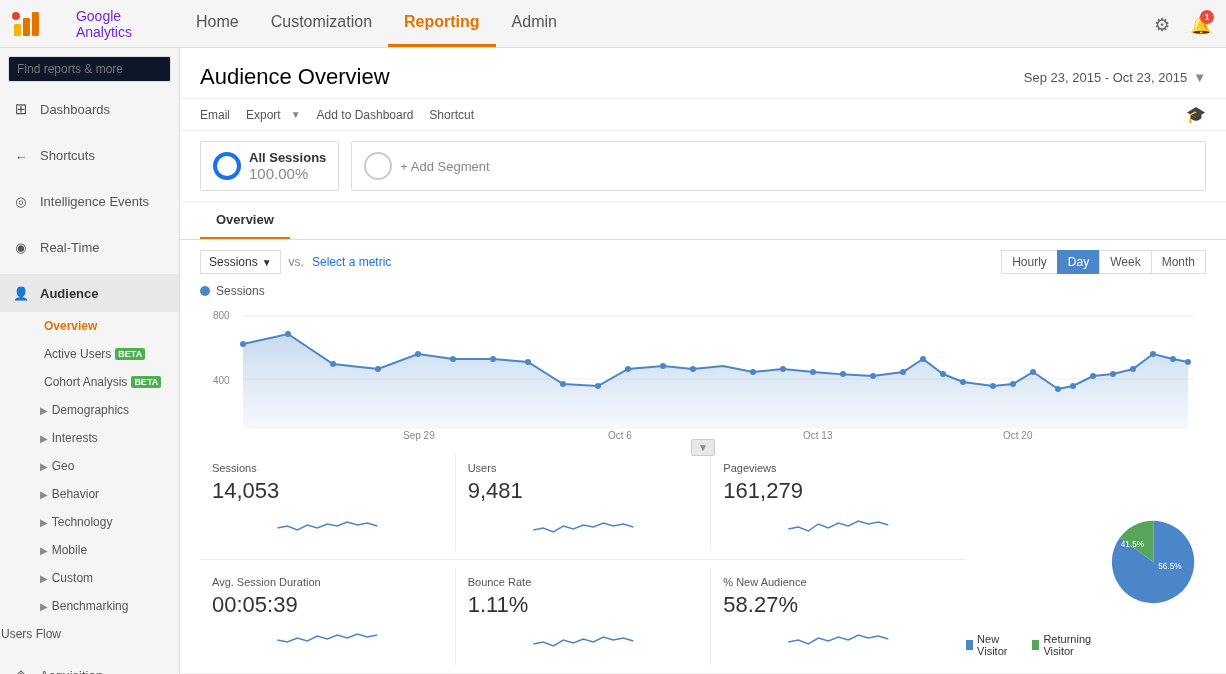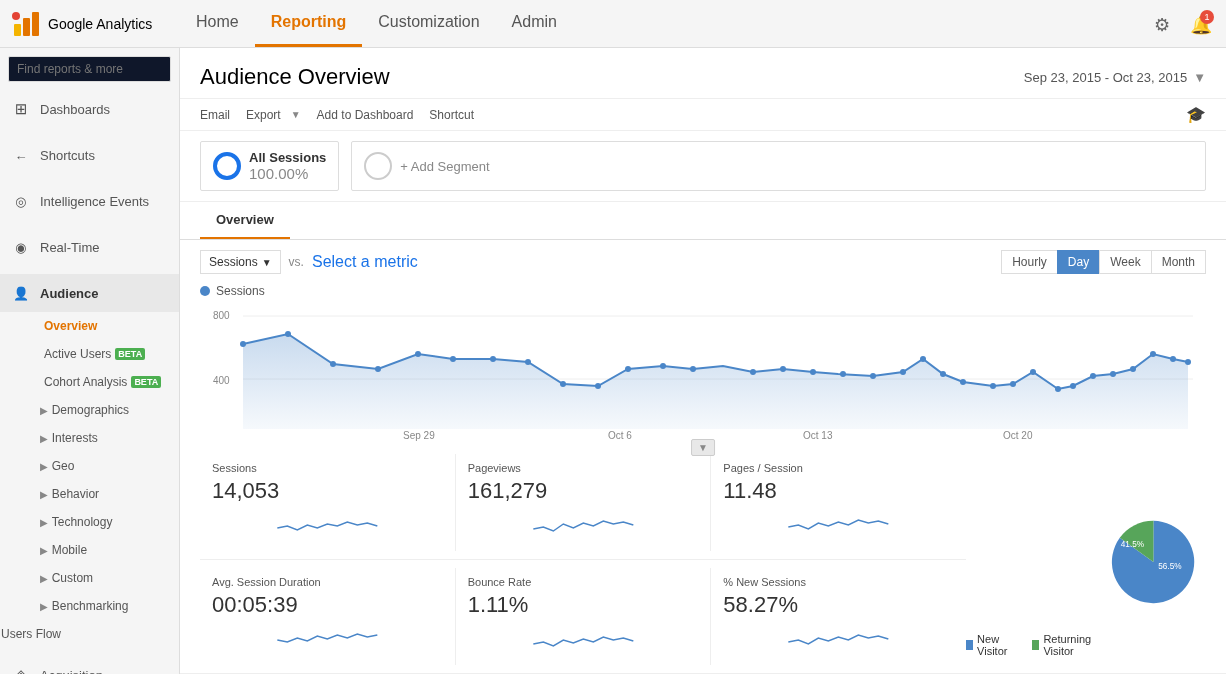--- a/index.html
+++ b/index.html
@@ -21,21 +21,22 @@
       padding-left: 12px;
       gap: 8px;
       flex-shrink: 0;
     }
     .ga-logo-icon {
       width: 28px;
       height: 28px;
     }
     .logo-text {
       font-size: 14px;
-      color: #000000;
+      color: #6d28d9;
+      margin-left: 28px;
     }
     .nav-links {
       display: flex;
       align-items: center;
       height: 100%;
       flex: 1;
     }
     .nav-item {
       height: 100%;
       display: flex;
@@ -290,21 +291,21 @@
       border: 1px solid #ddd;
       padding: 4px 8px;
       font-size: 12px;
       cursor: pointer;
       background: white;
       display: flex;
       align-items: center;
       gap: 4px;
     }
     .vs-text { font-size: 12px; color: #888; }
-    .select-metric { font-size: 16px; color: #1a73e8; cursor: pointer; }
+    .select-metric { font-size: 12px; color: #1a73e8; cursor: pointer; }
     .time-buttons { display: flex; gap: 0; }
     .time-btn {
       padding: 4px 10px;
       border: 1px solid #ddd;
       font-size: 12px;
       cursor: pointer;
       background: white;
       color: #555;
       margin-left: -1px;
     }
@@ -382,22 +383,22 @@
     <svg class="ga-logo-icon" viewBox="0 0 28 28">
       <rect x="2" y="14" width="7" height="12" fill="#f4b400" rx="1"></rect>
       <rect x="11" y="8" width="7" height="18" fill="#e37400" rx="1"></rect>
       <rect x="20" y="2" width="7" height="24" fill="#e37400" rx="1"></rect>
       <circle cx="4" cy="6" r="4" fill="#e34234"></circle>
     </svg>
     <span class="logo-text">Google Analytics</span>
   </div>
   <div class="nav-links">
     <div class="nav-item">Home</div>
+    <div class="nav-item">Customization</div>
     <div class="nav-item active">Reporting</div>
-    <div class="nav-item">Customization</div>
     <div class="nav-item">Admin</div>
   </div>
   <div class="nav-right">
     <div class="nav-icon" style="position:relative;">⚙</div>
     <div class="nav-icon" style="position:relative;">
       🔔
       <span class="notification-badge">1</span>
     </div>
   </div>
 </div>
@@ -617,52 +618,52 @@
 
         <div style="display:flex;border-bottom:1px solid #eee;padding-bottom:8px;margin-bottom:8px;">
           <div class="metric-card">
             <div class="metric-label">Sessions</div>
             <div class="metric-value">14,053</div>
             <svg class="metric-sparkline" viewBox="0 0 100 30" width="100%" height="30">
               <polyline points="0,18 10,16 20,20 30,15 40,18 50,14 60,16 70,12 80,15 90,13 100,16" fill="none" stroke="#4a86c8" stroke-width="1.5"></polyline>
             </svg>
           </div>
           <div class="metric-card">
+            <div class="metric-label">Users</div>
+            <div class="metric-value">9,481</div>
+            <svg class="metric-sparkline" viewBox="0 0 100 30" width="100%" height="30">
+              <polyline points="0,20 10,18 20,22 30,16 40,19 50,15 60,17 70,13 80,16 90,14 100,17" fill="none" stroke="#4a86c8" stroke-width="1.5"></polyline>
+            </svg>
+          </div>
+          <div class="metric-card">
             <div class="metric-label">Pageviews</div>
             <div class="metric-value">161,279</div>
             <svg class="metric-sparkline" viewBox="0 0 100 30" width="100%" height="30">
               <polyline points="0,19 10,17 20,21 30,14 40,18 50,13 60,16 70,11 80,14 90,12 100,15" fill="none" stroke="#4a86c8" stroke-width="1.5"></polyline>
-            </svg>
-          </div>
-          <div class="metric-card">
-            <div class="metric-label">Pages / Session</div>
-            <div class="metric-value">11.48</div>
-            <svg class="metric-sparkline" viewBox="0 0 100 30" width="100%" height="30">
-              <polyline points="0,17 10,15 20,19 30,13 40,16 50,12 60,15 70,10 80,13 90,11 100,14" fill="none" stroke="#4a86c8" stroke-width="1.5"></polyline>
             </svg>
           </div>
         </div>
 
         <div style="display:flex;">
           <div class="metric-card">
             <div class="metric-label">Avg. Session Duration</div>
             <div class="metric-value">00:05:39</div>
             <svg class="metric-sparkline" viewBox="0 0 100 30" width="100%" height="30">
               <polyline points="0,16 10,18 20,14 30,17 40,12 50,15 60,11 70,14 80,10 90,13 100,11" fill="none" stroke="#4a86c8" stroke-width="1.5"></polyline>
             </svg>
           </div>
           <div class="metric-card">
             <div class="metric-label">Bounce Rate</div>
             <div class="metric-value">1.11%</div>
             <svg class="metric-sparkline" viewBox="0 0 100 30" width="100%" height="30">
               <polyline points="0,20 10,18 20,22 30,16 40,19 50,15 60,18 70,13 80,16 90,14 100,17" fill="none" stroke="#4a86c8" stroke-width="1.5"></polyline>
             </svg>
           </div>
           <div class="metric-card">
-            <div class="metric-label">% New Sessions</div>
+            <div class="metric-label">% New Audience</div>
             <div class="metric-value">58.27%</div>
             <svg class="metric-sparkline" viewBox="0 0 100 30" width="100%" height="30">
               <polyline points="0,18 10,16 20,20 30,14 40,17 50,13 60,16 70,11 80,14 90,12 100,15" fill="none" stroke="#4a86c8" stroke-width="1.5"></polyline>
             </svg>
           </div>
         </div>
       </div>
 
       <div style="width:240px;display:flex;flex-direction:row;align-items:center;padding-top:4px;">
         <div class="pie-legend">

